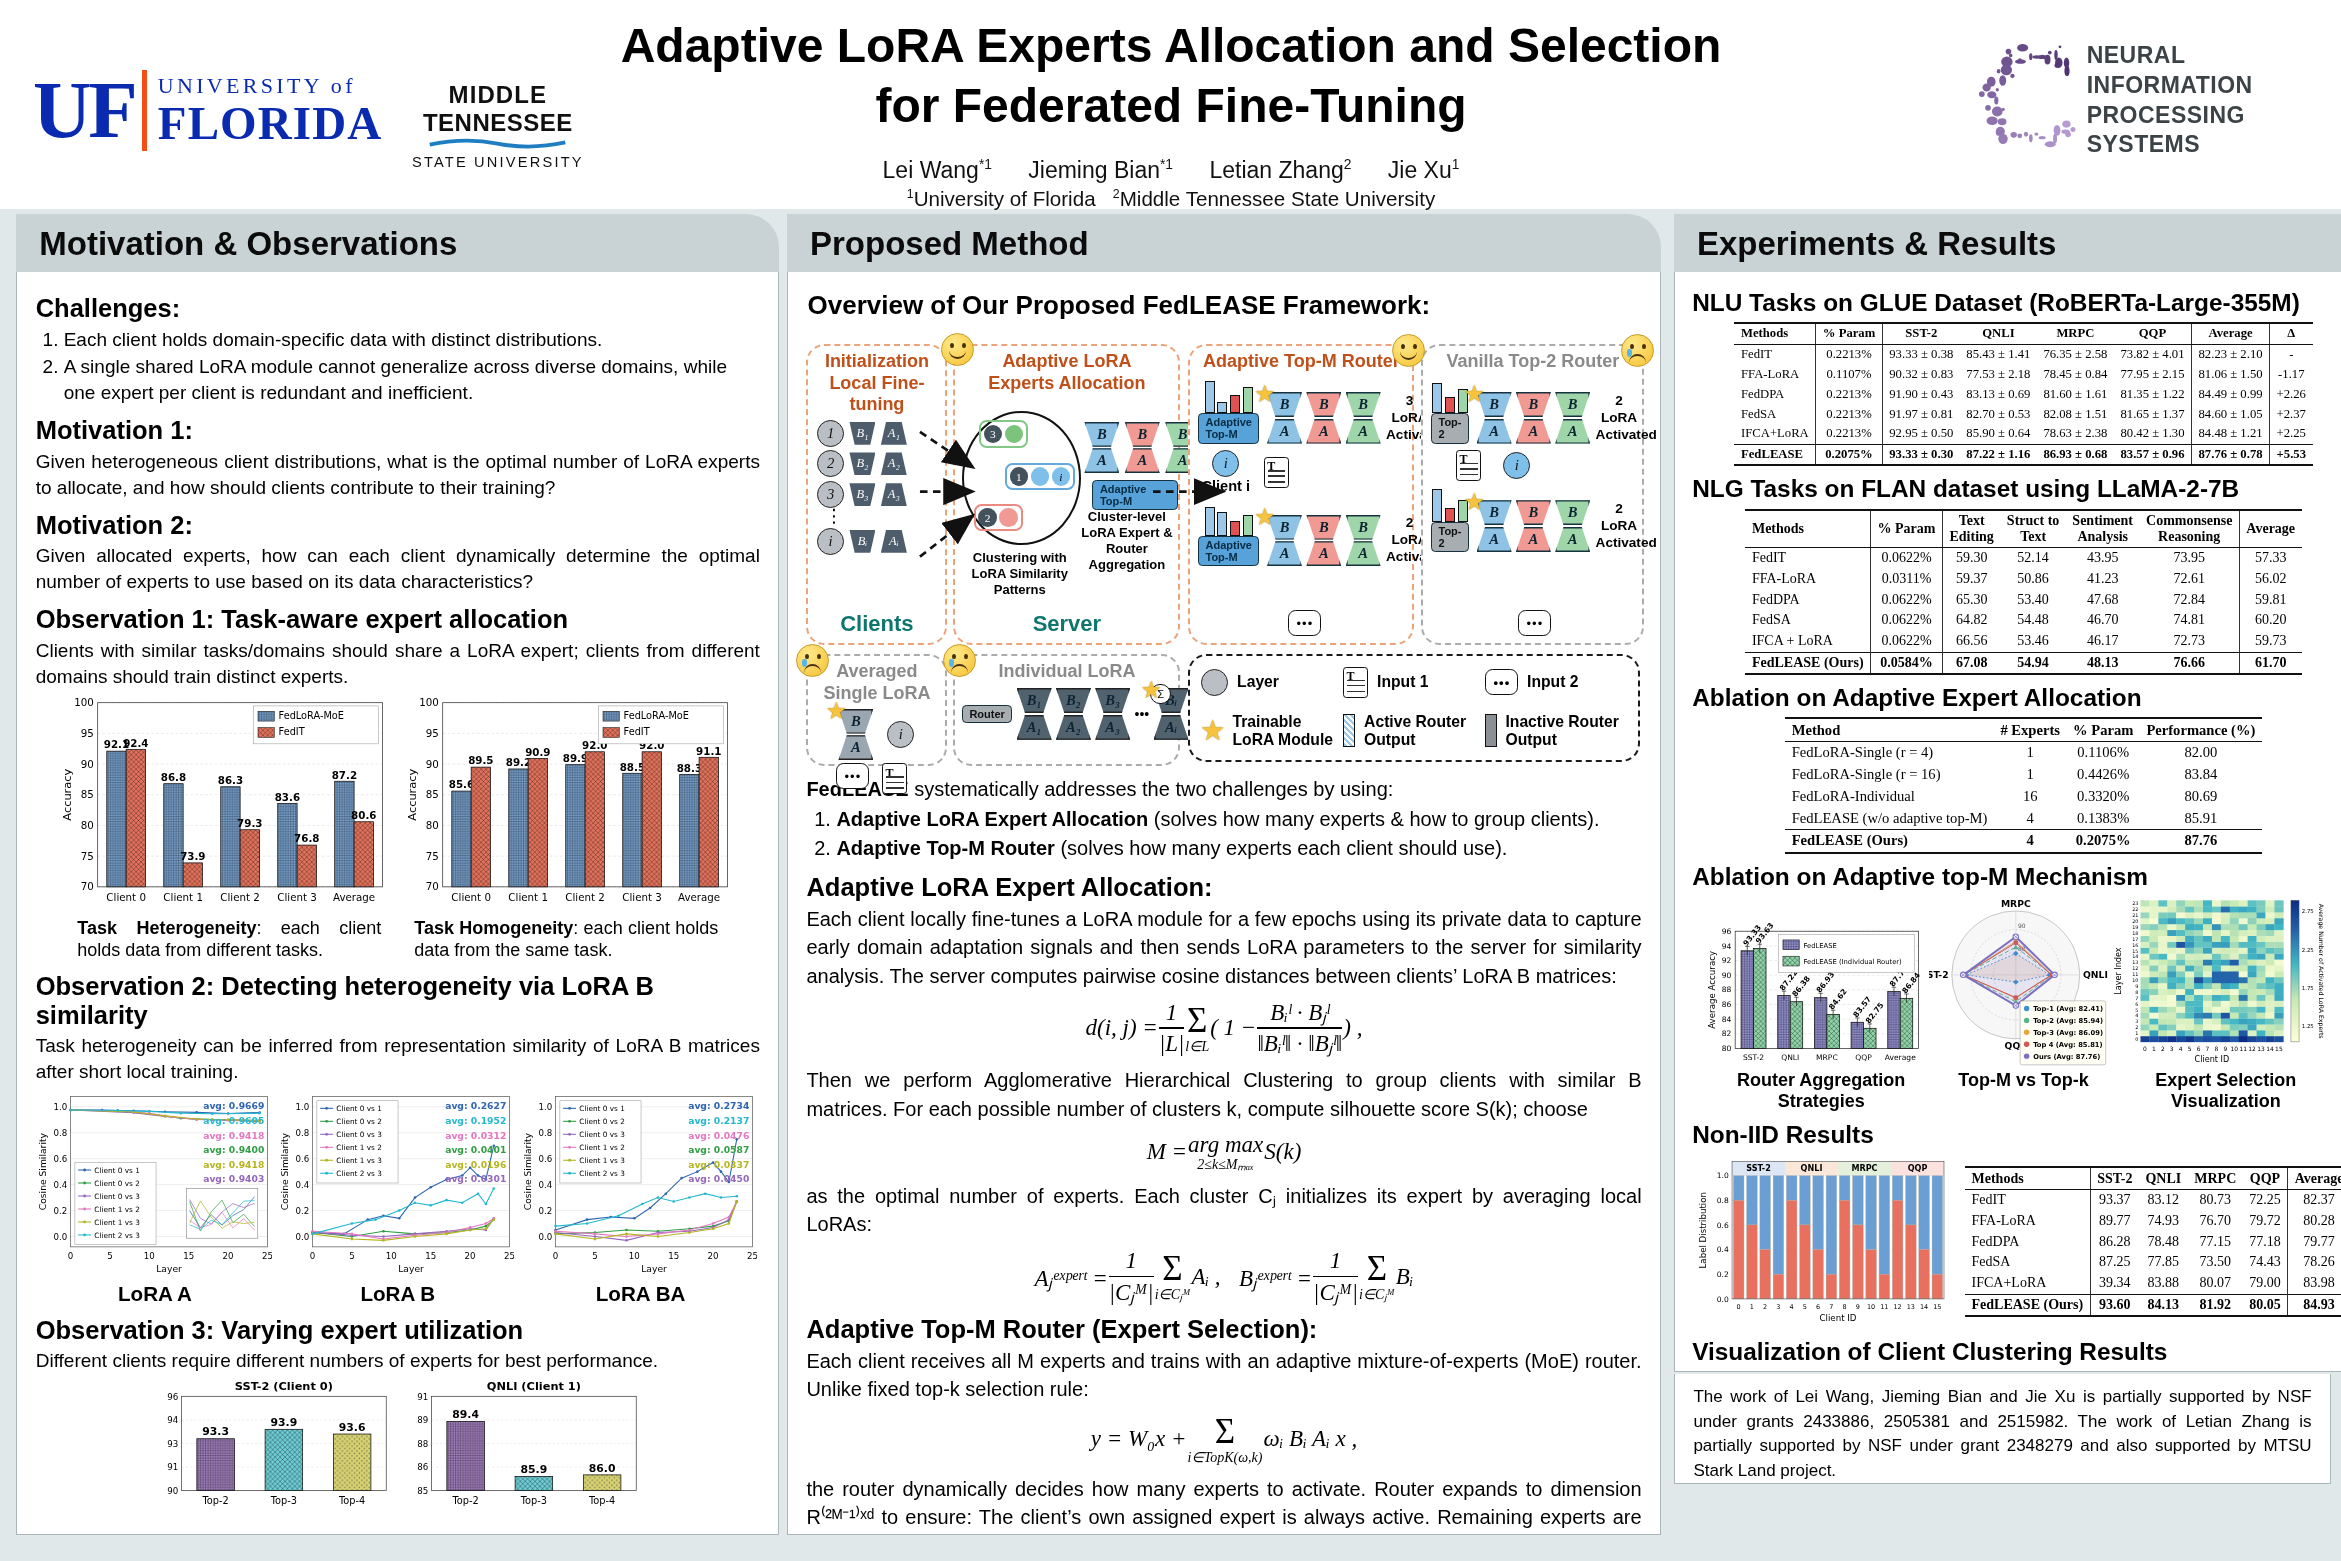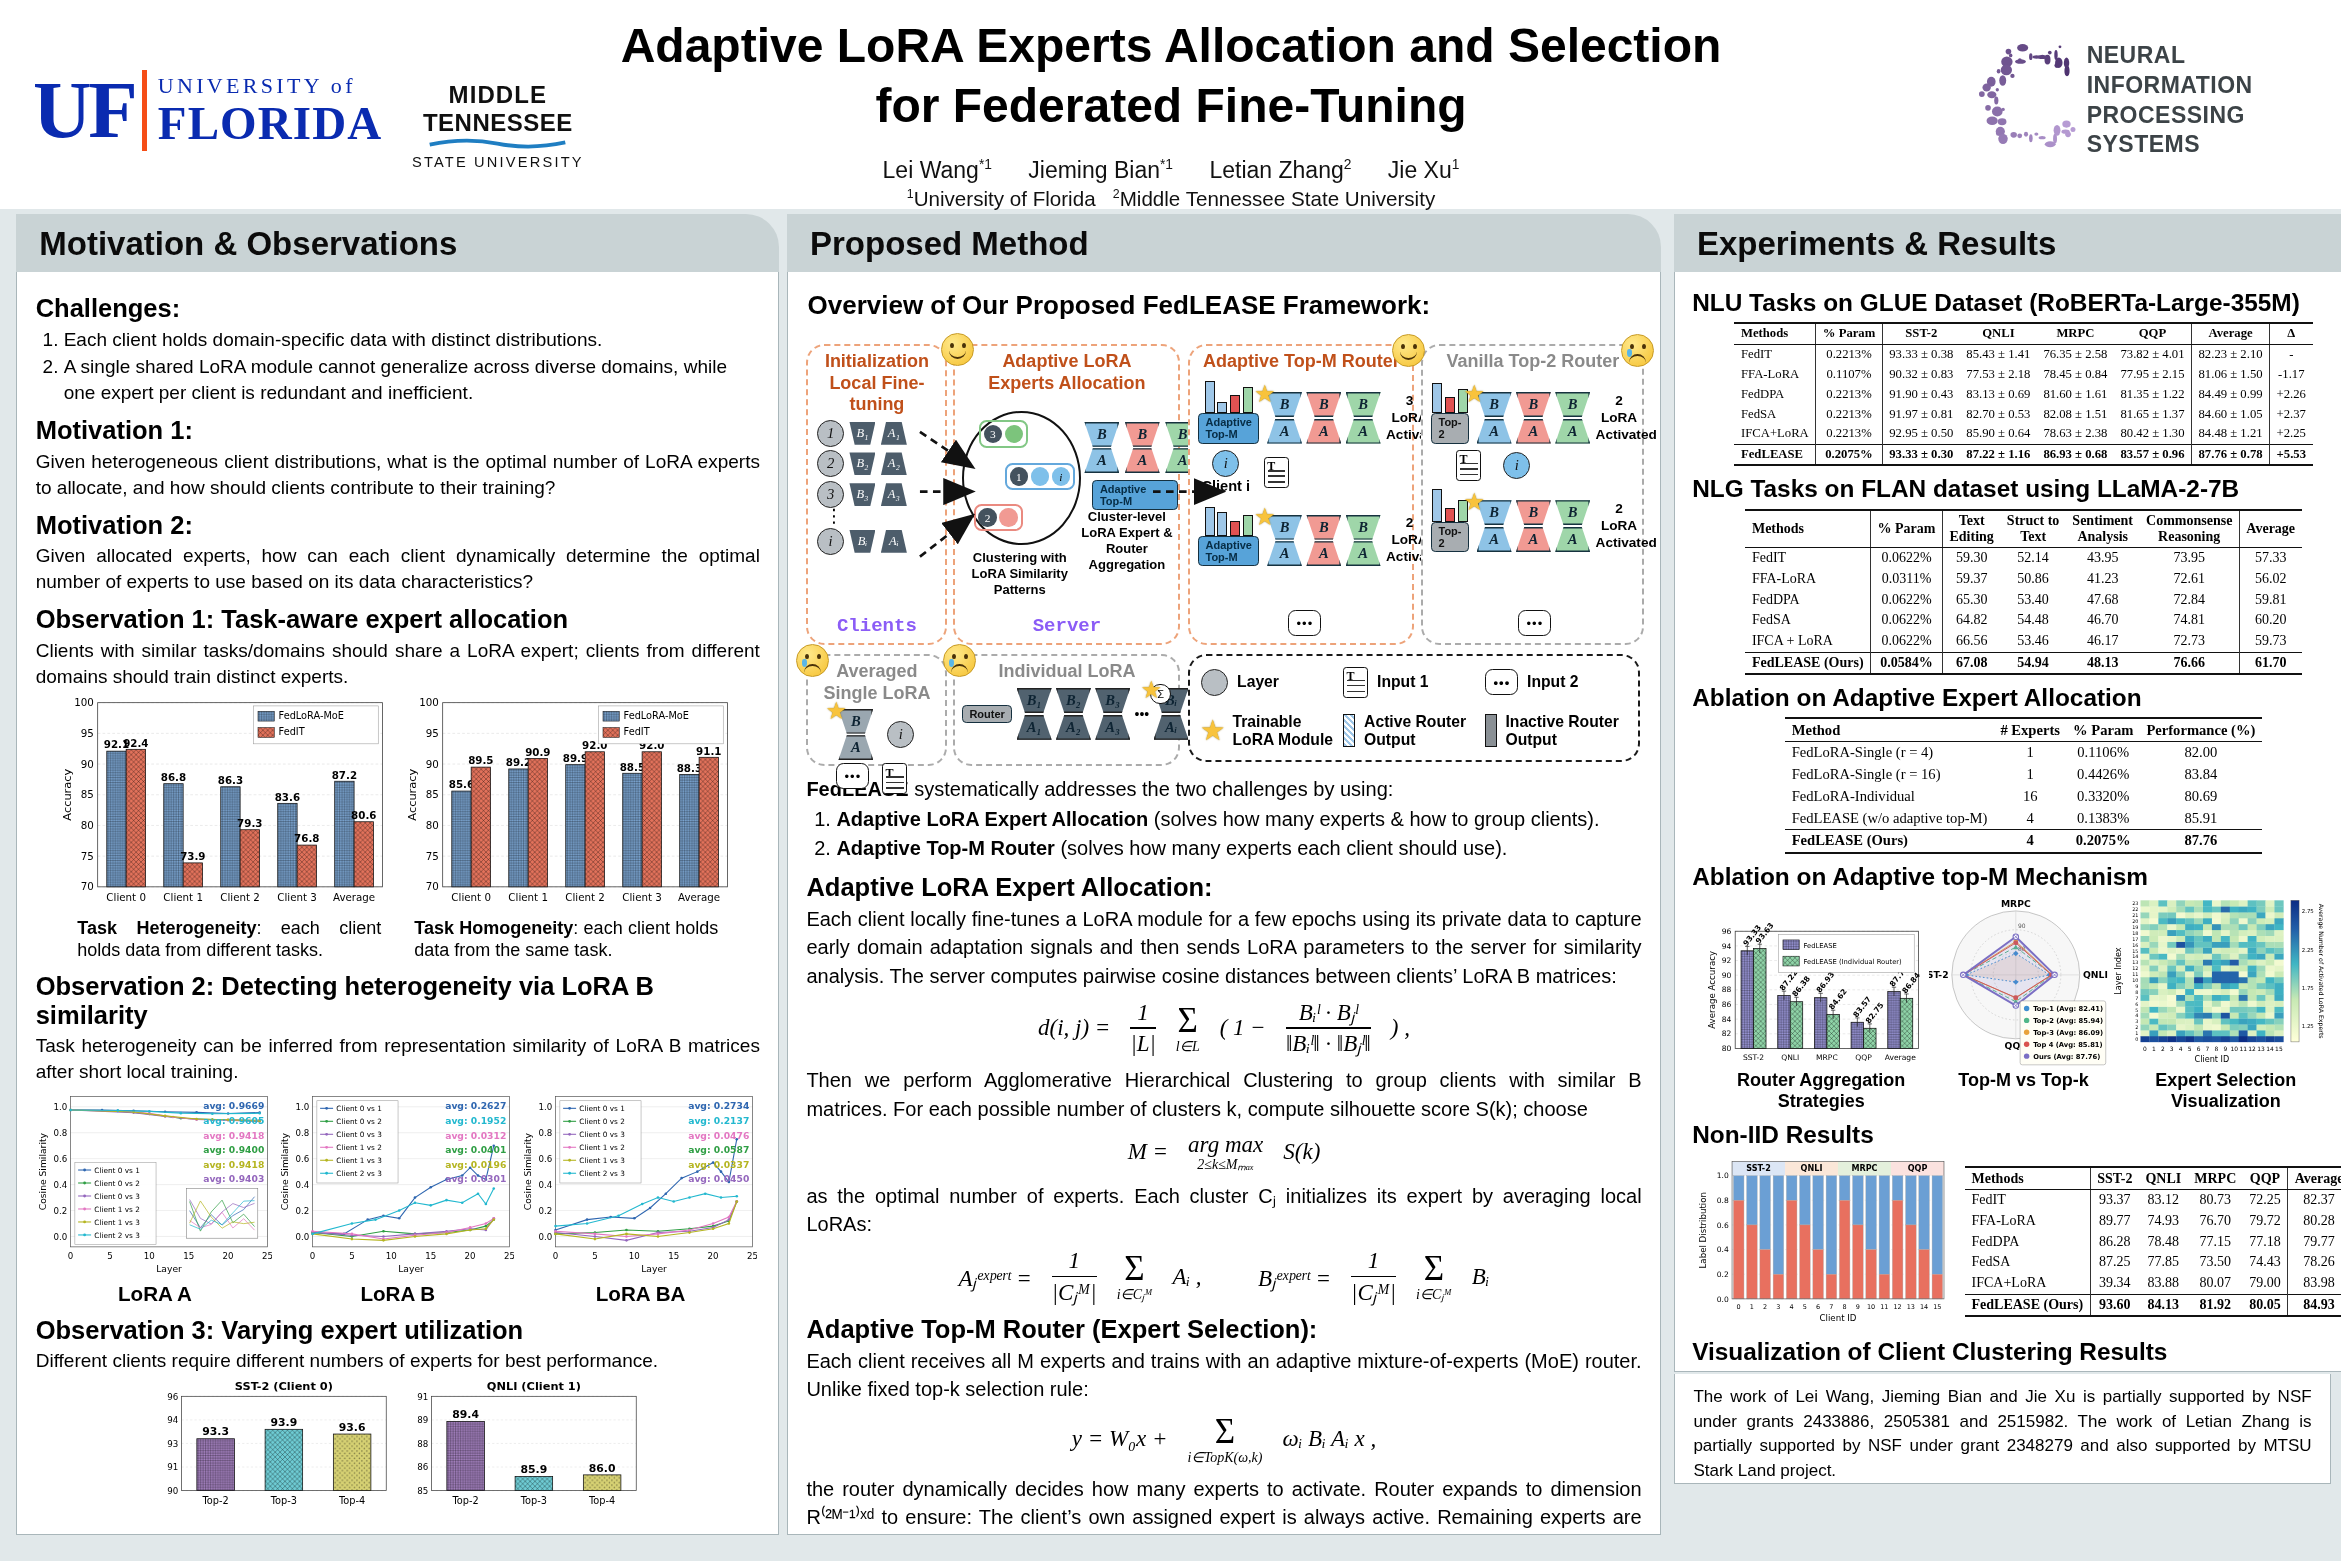--- a/index.html
+++ b/index.html
@@ -35,34 +35,34 @@
   .figrow{display:flex;justify-content:center;gap:19.5px;margin-top:5.4px;}
   .caprow{display:flex;justify-content:center;gap:33px;margin-top:2.2px;}
   .capcell{width:304px;font-size:18px;line-height:1.25;text-align:justify;}
   .cap2{font-size:20.6px;font-weight:bold;text-align:center;width:233px;}
   
   .ovh{font-size:26px;font-weight:bold;margin:5.4px 0 7.6px 1.1px;}
   .fedlease p{margin:0;}
   .lead{font-weight:bold;}
   ol.fl{margin:1.1px 0 0 0;padding-left:30px;font-size:20px;line-height:1.45;}
   .mtxt{font-size:20px;line-height:1.42;color:#000;text-align:justify;}
-  .formula{display:flex;justify-content:center;align-items:center;gap:20px;font-family:"Liberation Serif",serif;font-style:italic;font-size:23px;margin:9.8px 0;}
+  .formula{display:flex;justify-content:center;align-items:center;gap:1px;font-family:"Liberation Serif",serif;font-style:italic;font-size:23px;margin:9.8px 0;}
   .frac{display:inline-flex;flex-direction:column;align-items:center;line-height:1.1;}
   .frac .fbar{width:100%;height:1.6px;background:#000;margin:2.2px 0;}
   .sumstk{display:inline-flex;flex-direction:column;align-items:center;line-height:1;}
   .sumstk .sg{font-size:35px;font-style:normal;}
   .sumstk .ss{font-size:14px;margin-top:2.2px;}
   
   #framework-fig{position:relative;width:836px;height:439px;margin-top:3.3px;}
   .fpanel{position:absolute;border:2.7px dashed #eda37a;border-radius:18.4px;background:#fff;}
   .fpanel.gray{border-color:#ababab;}
   .fpanel.blackd{border-color:#1a1a1a;border-style:dashed;}
   .ftitle{color:#c0501a;font-weight:bold;font-size:18px;text-align:center;line-height:1.2;margin-top:5.4px;}
   .ftitle.gray{color:#8a8a8a;}
-  .fbottom{position:absolute;bottom:5.4px;width:100%;text-align:center;font-size:19px;font-weight:bold;color:#8b5cf6;font-family:Liberation Mono, monospace;}
+  .fbottom{position:absolute;bottom:5.4px;width:100%;text-align:center;font-size:22px;font-weight:bold;color:#0f766e;}
   .ccirc{width:25px;height:25px;border-radius:50%;background:#b9bfc4;border:1.6px solid #222;display:inline-flex;align-items:center;justify-content:center;font-family:"Liberation Serif",serif;font-style:italic;font-size:14.6px;color:#111;}
   .mod{width:26px;height:23px;display:inline-flex;align-items:center;justify-content:center;color:#fff;font-family:"Liberation Serif",serif;font-style:italic;font-size:12.5px;background:#4d5d6b;border:0;}
   .modB{clip-path:polygon(0 0,100% 0,80% 100%,20% 100%);}
   .modA{clip-path:polygon(20% 0,80% 0,100% 100%,0 100%);}
   .clrow{display:flex;align-items:center;gap:5.4px;margin:3.8px 0 0 8.7px;}
   .vdots{font-size:18.4px;margin:1.1px 0 0 16.3px;line-height:0.8;}
   .ellip{position:absolute;border:2.2px solid #111;border-radius:50%;}
   .clusbox{position:absolute;border:2.2px solid;border-radius:7.6px;padding:2.7px;display:flex;gap:2.7px;align-items:center;}
   .dot{width:18.4px;height:18.4px;border-radius:50%;display:inline-flex;align-items:center;justify-content:center;font-family:"Liberation Serif",serif;font-style:italic;font-size:11.4px;}
   .numc{background:#44525e;color:#fff;font-style:normal;}

